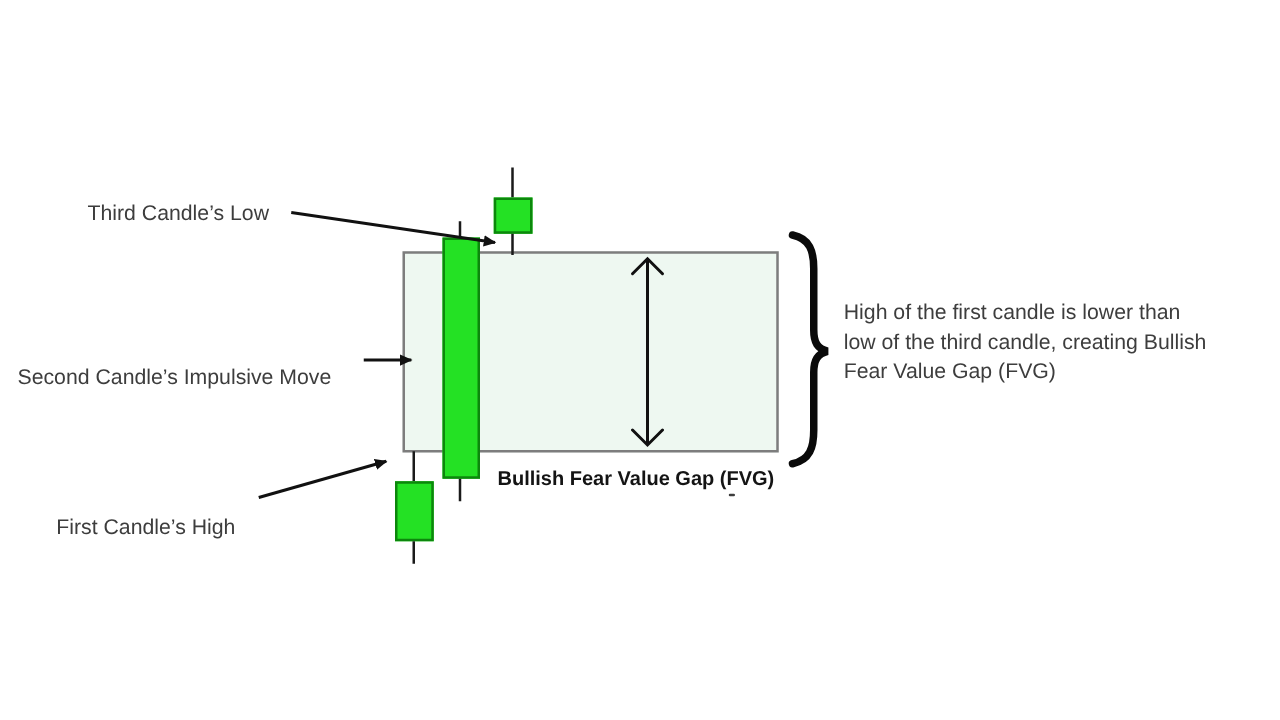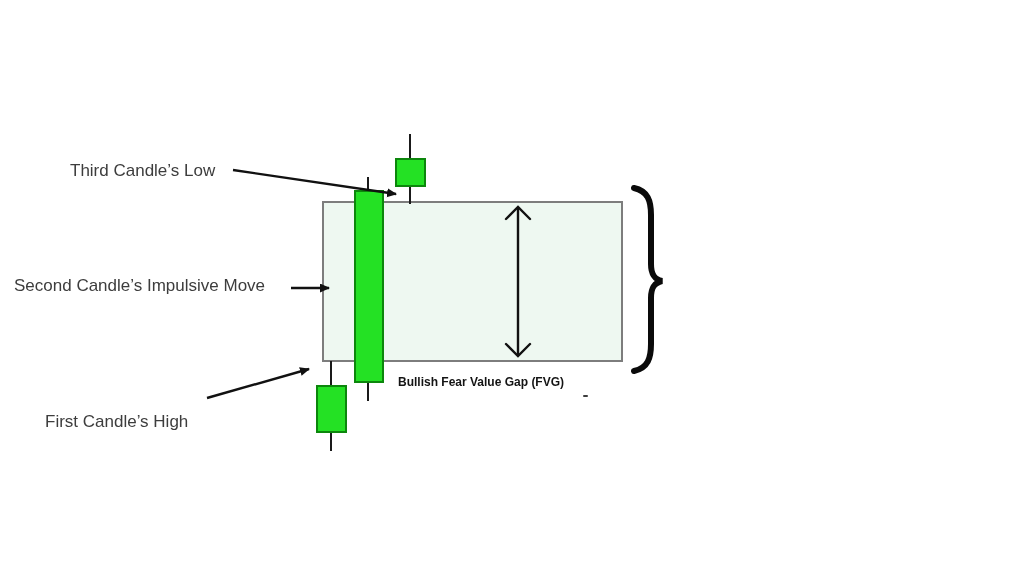--- a/index.html
+++ b/index.html
@@ -26,21 +26,21 @@
   .overlay{position:absolute;left:0;top:0;z-index:3;pointer-events:none;}
   .arrow-line{stroke:var(--arrow,#111);stroke-width:2.4;fill:none;}
   .brace{stroke:var(--brace,#0a0a0a);stroke-width:6;fill:none;stroke-linecap:round;}
   .mk-fill{fill:var(--arrow,#111);}
   .mk-stroke{fill:none;stroke:var(--arrow,#111);stroke-width:2.4;stroke-linecap:round;}
   .lbl{
     position:absolute;z-index:4;font-size:17px;line-height:19px;
     color:var(--label-text,#3d3d3d);white-space:nowrap;
   }
   .caption{
-    position:absolute;z-index:4;font-size:12px;font-weight:bold;
+    position:absolute;z-index:4;font-size:16px;font-weight:bold;
     color:var(--caption-text,#141414);white-space:nowrap;
   }
   .stray{
     position:absolute;left:583px;top:395px;width:5px;height:2px;
     background:var(--label-text,#3d3d3d);z-index:4;border-radius:1px;
   }
   .note{
     position:absolute;left:675px;top:238px;z-index:4;
     font-size:17px;line-height:23.5px;color:var(--label-text,#3d3d3d);
     white-space:nowrap;
@@ -83,21 +83,26 @@
     <line x1="233" y1="170" x2="396" y2="194" class="arrow-line" marker-end="url(#mArrow)"></line>
     <line x1="291" y1="288" x2="329" y2="288" class="arrow-line" marker-end="url(#mArrow)"></line>
     <line x1="207" y1="398" x2="309" y2="369" class="arrow-line" marker-end="url(#mArrow)"></line>
     <line x1="518" y1="208" x2="518" y2="355" class="arrow-line" marker-start="url(#mChev)" marker-end="url(#mChev)"></line>
     <path d="M634,188 C648,191 651,201 651,215 L651,264 C651,274 654,279 662,281
              C654,283 651,288 651,298 L651,344 C651,358 648,368 634,371" class="brace"></path>
   </svg>
 
   <div class="lbl" style="left:70px;top:161px">Third Candle’s Low</div>
 
-  <div class="lbl" style="left:14px;top:276px">Second Candle’s Impulsive Move</div>
+  <div class="lbl" style="left:14px;top:292px">Second Candle’s Impulsive Move</div>
 
   <div class="lbl" style="left:45px;top:412px">First Candle’s High</div>
 
   <div class="caption" style="left:398px;top:375px">Bullish Fear Value Gap (FVG)</div>
   <div class="stray"></div>
 
+  <div class="note">
+    <div>High of the first candle is lower than</div>
+    <div>low of the third candle, creating Bullish</div>
+    <div>Fear Value Gap (FVG)</div>
+  </div>
 
 </div>
 
 </body></html>

